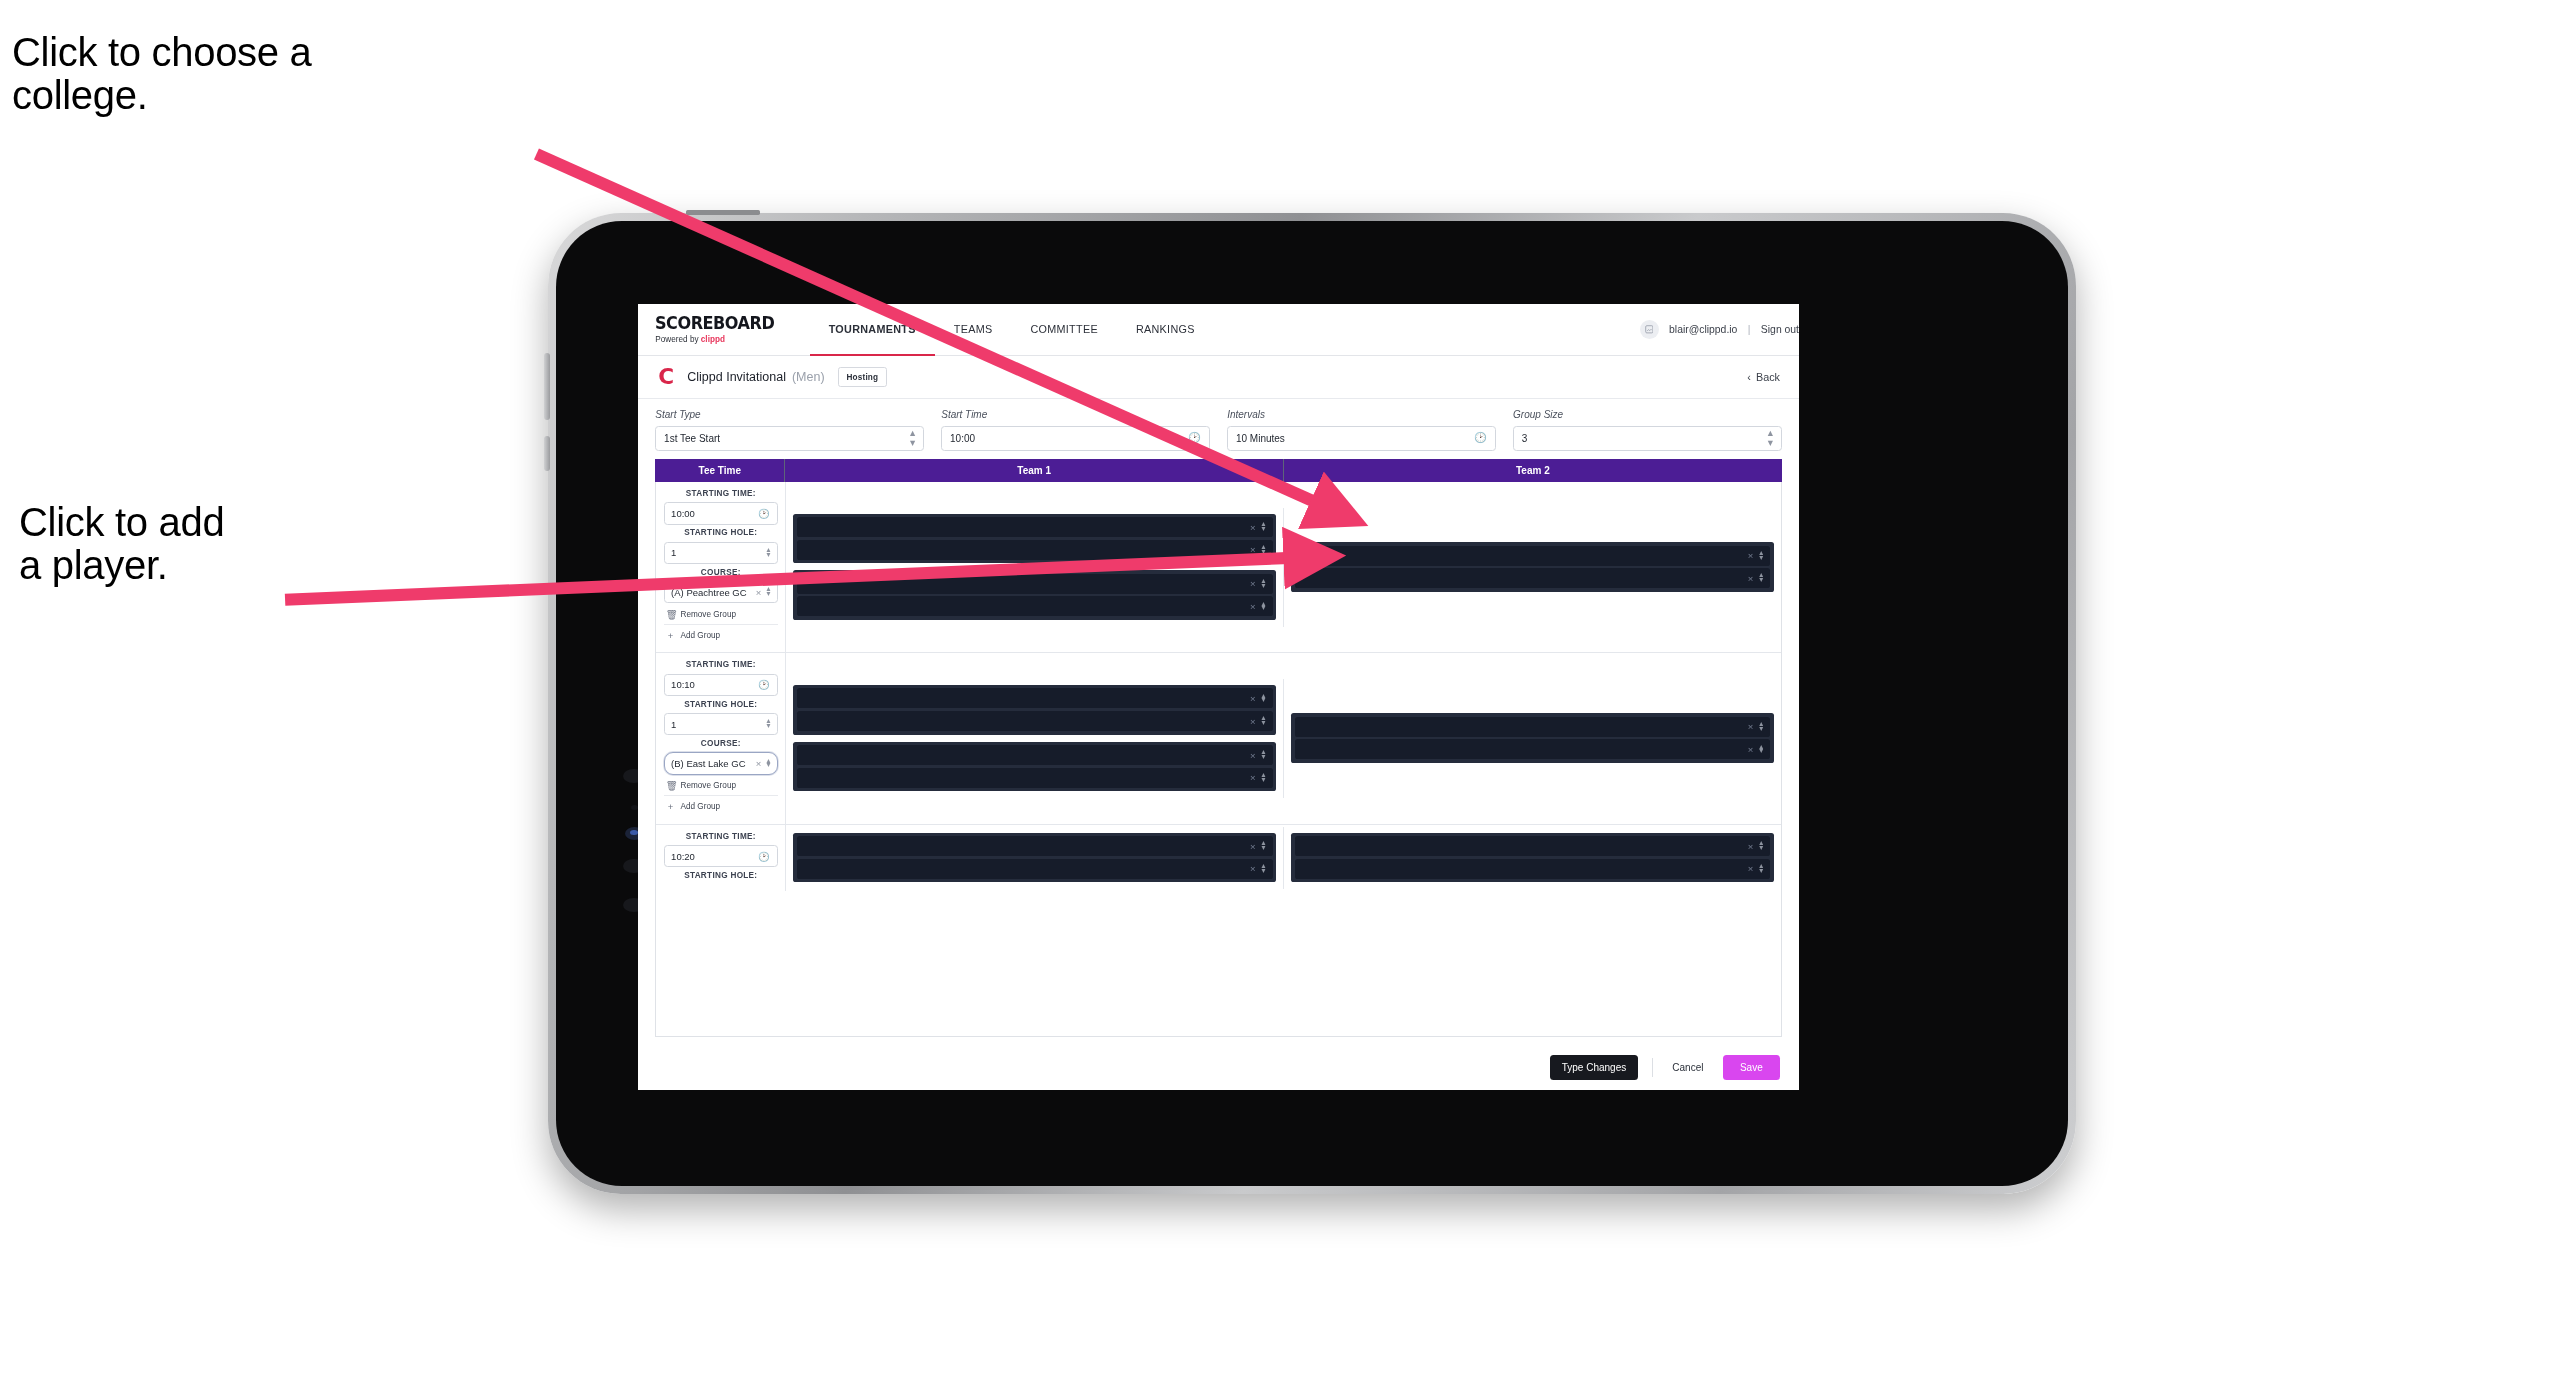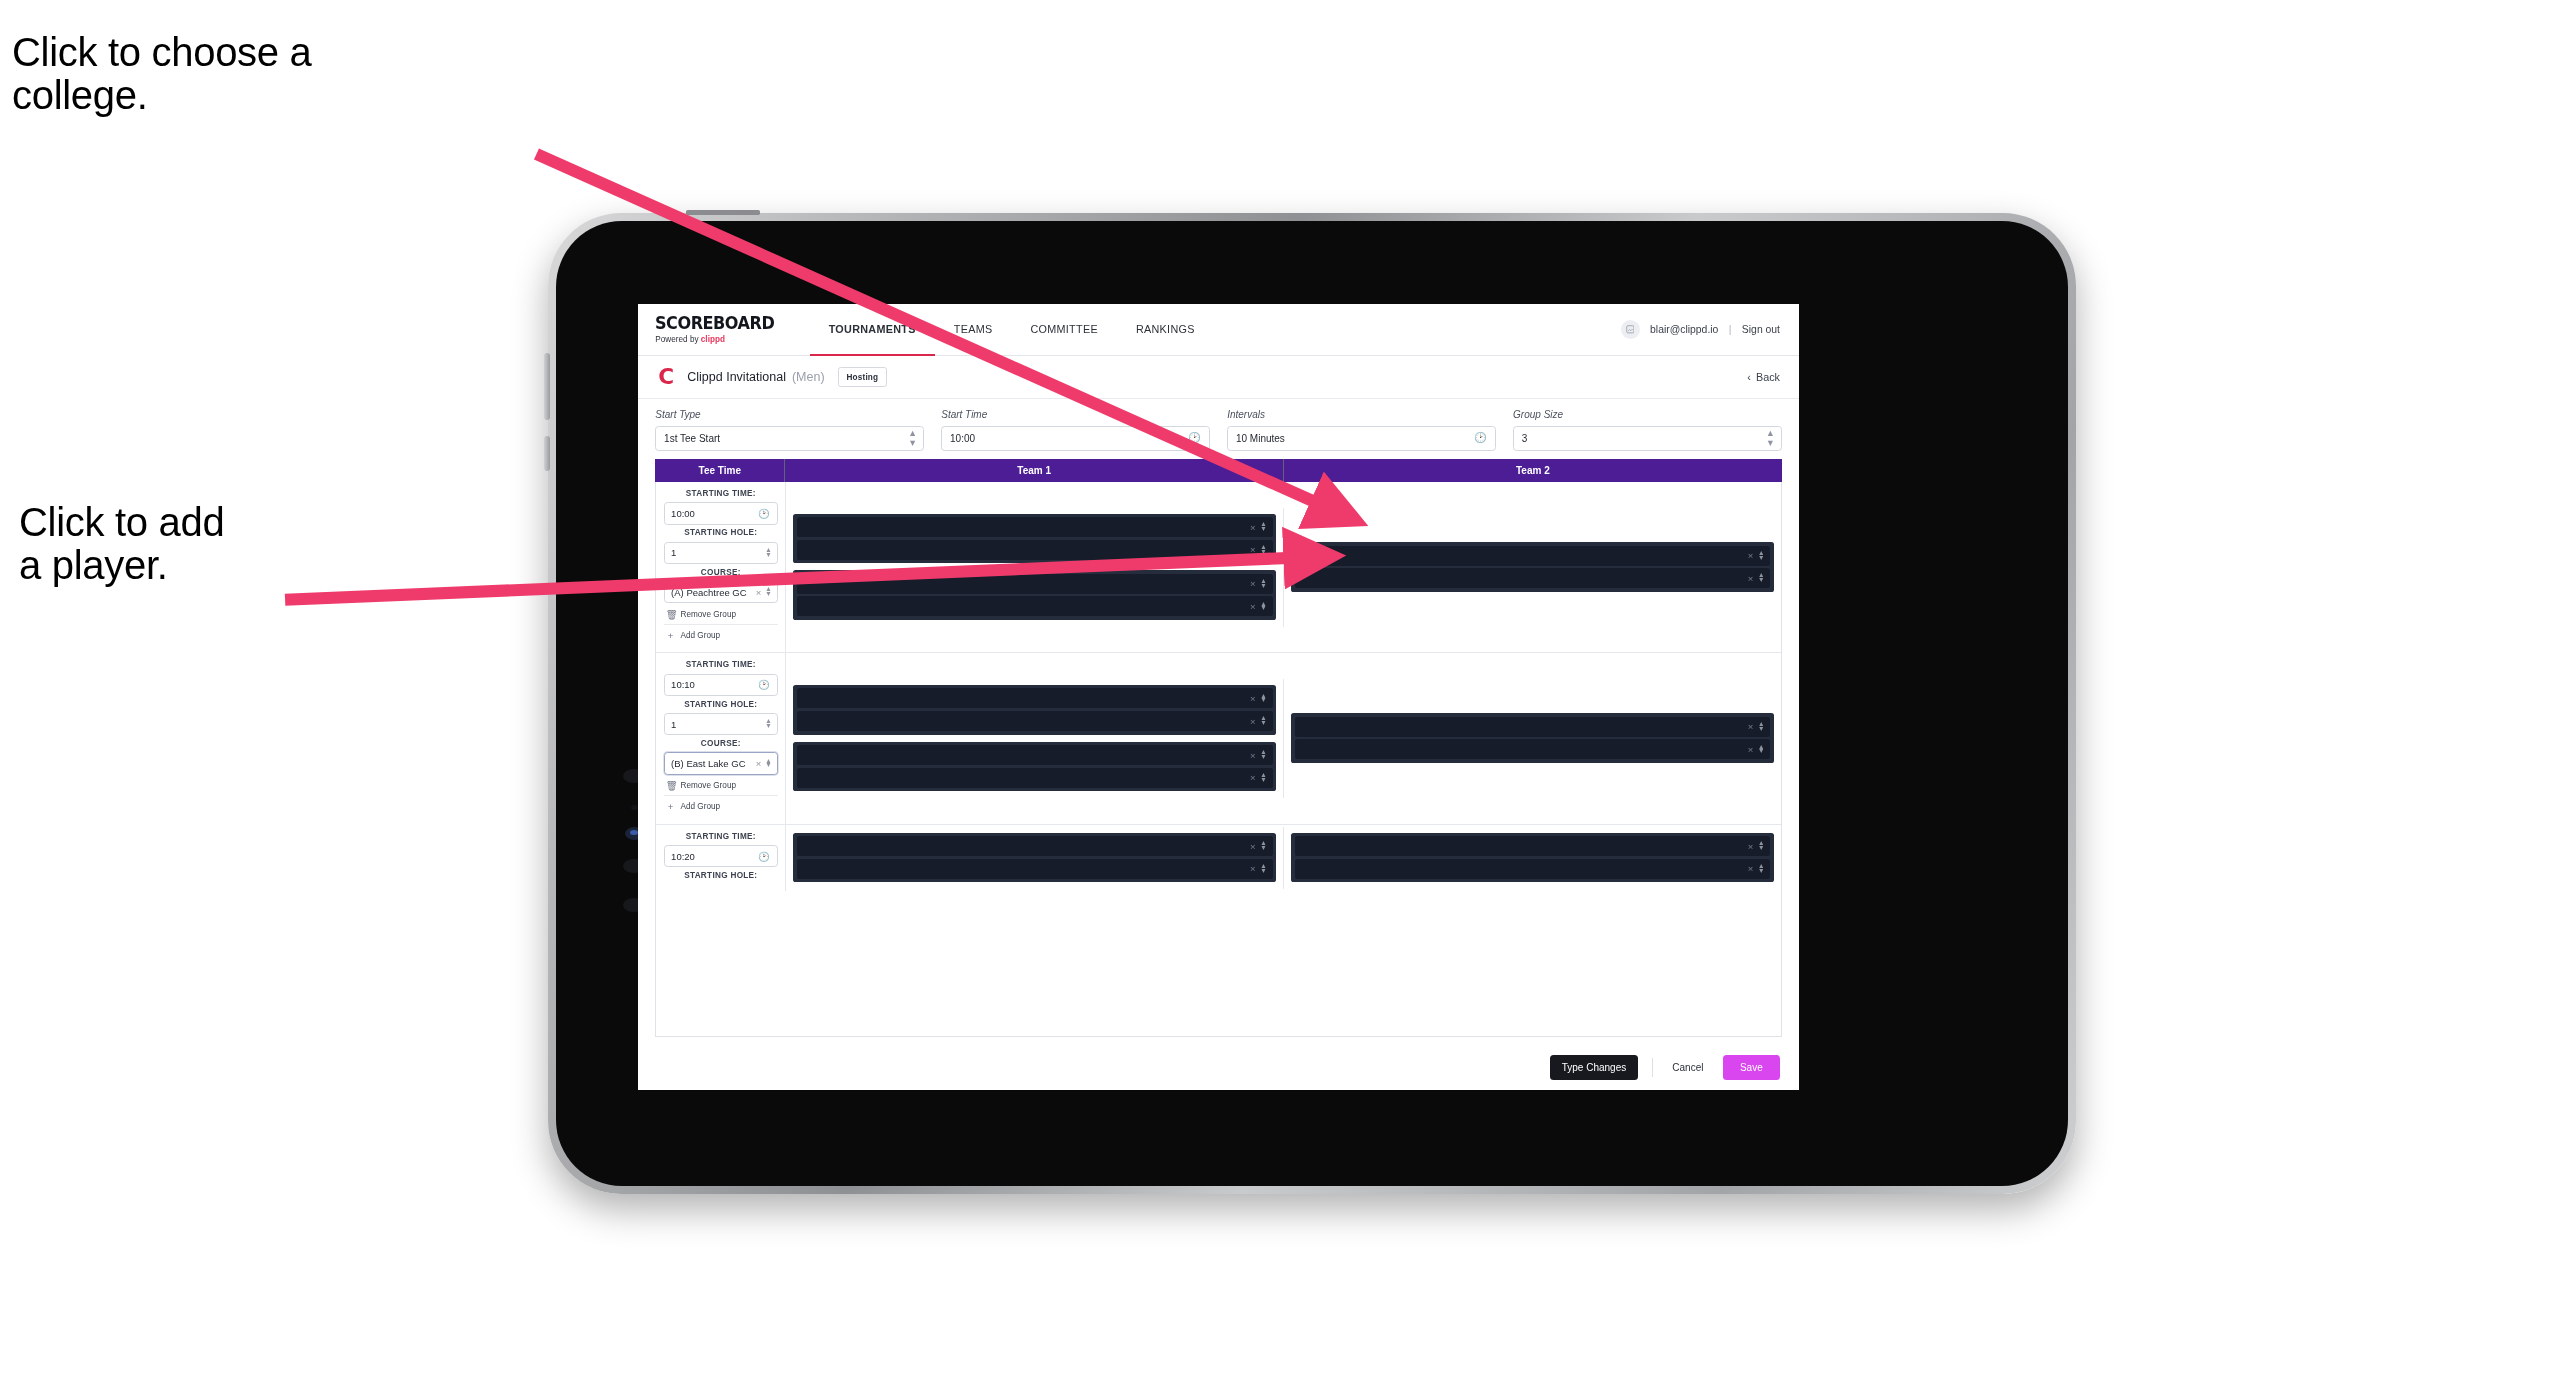--- a/index.html
+++ b/index.html
@@ -95,21 +95,21 @@
     display:flex; align-items:center;
     padding: 0 19px;
     font-size: 10.8px; letter-spacing: 0.3px;
     color:#2b2f38;
     border-bottom: 2.6px solid transparent;
     margin-bottom:-0.9px;
     cursor:pointer;
   }
   .navtab.active { border-bottom-color:#d9264a; font-weight:600; }
   #nav-right {
-    margin-left:auto; display:flex; align-items:center; gap:10.4px; padding-right:19px;
+    margin-left:auto; display:flex; align-items:center; gap:10.4px; 
     font-size:10.4px; color:#3a3f49;
   }
   #avatar {
     width:19px; height:19px; border-radius:50%;
     background:#eceef2; display:flex; align-items:center; justify-content:center;
     color:#8b909b; font-size:9.5px;
   }
   #nav-right .sep { color:#aeb3bd; }
   #signout { cursor:pointer; }
 
@@ -167,21 +167,21 @@
     width:130px; border-right:0.9px solid #e4e7ec;
     padding: 6px 7.8px 7px 7.8px; text-align:center;
   }
   .tlabel { font-size:8.2px; font-weight:700; color:#3c4250; letter-spacing:0.3px; margin: 3.5px 0 4.3px; }
   .tlabel:first-child { margin-top:0.9px; }
   .tinput {
     height:22.5px; border:0.9px solid #d3d7de; border-radius:3.5px; background:#fff;
     display:flex; align-items:center; padding:0 6px;
     font-size:9.5px; color:#242932; text-align:left;
   }
-  .tinput.focused { border-color:#9aa6c4; box-shadow:0 0 0 0.9px rgba(154,166,196,0.35); }
+  .tinput.focused { border-color:#9aa6c4; box-shadow:0 0 0 0.9px rgba(154,166,196,0.35);border-radius:9px; }
   .tinput .val { flex:1; text-align:left; }
   .tinput .x { color:#8e94a0; font-size:9.5px; margin-right:5.2px; }
   .glink {
     display:flex; align-items:center; gap:5.2px;
     font-size:8.2px; color:#3d434f; padding:5.2px 1.7px 4.3px;
     cursor:pointer;
   }
   .glink.top { border-bottom:0.9px solid #e8eaee; }
   .glink .gi { color:#6c7280; font-size:9.5px; width:9.5px; text-align:center; }
 

